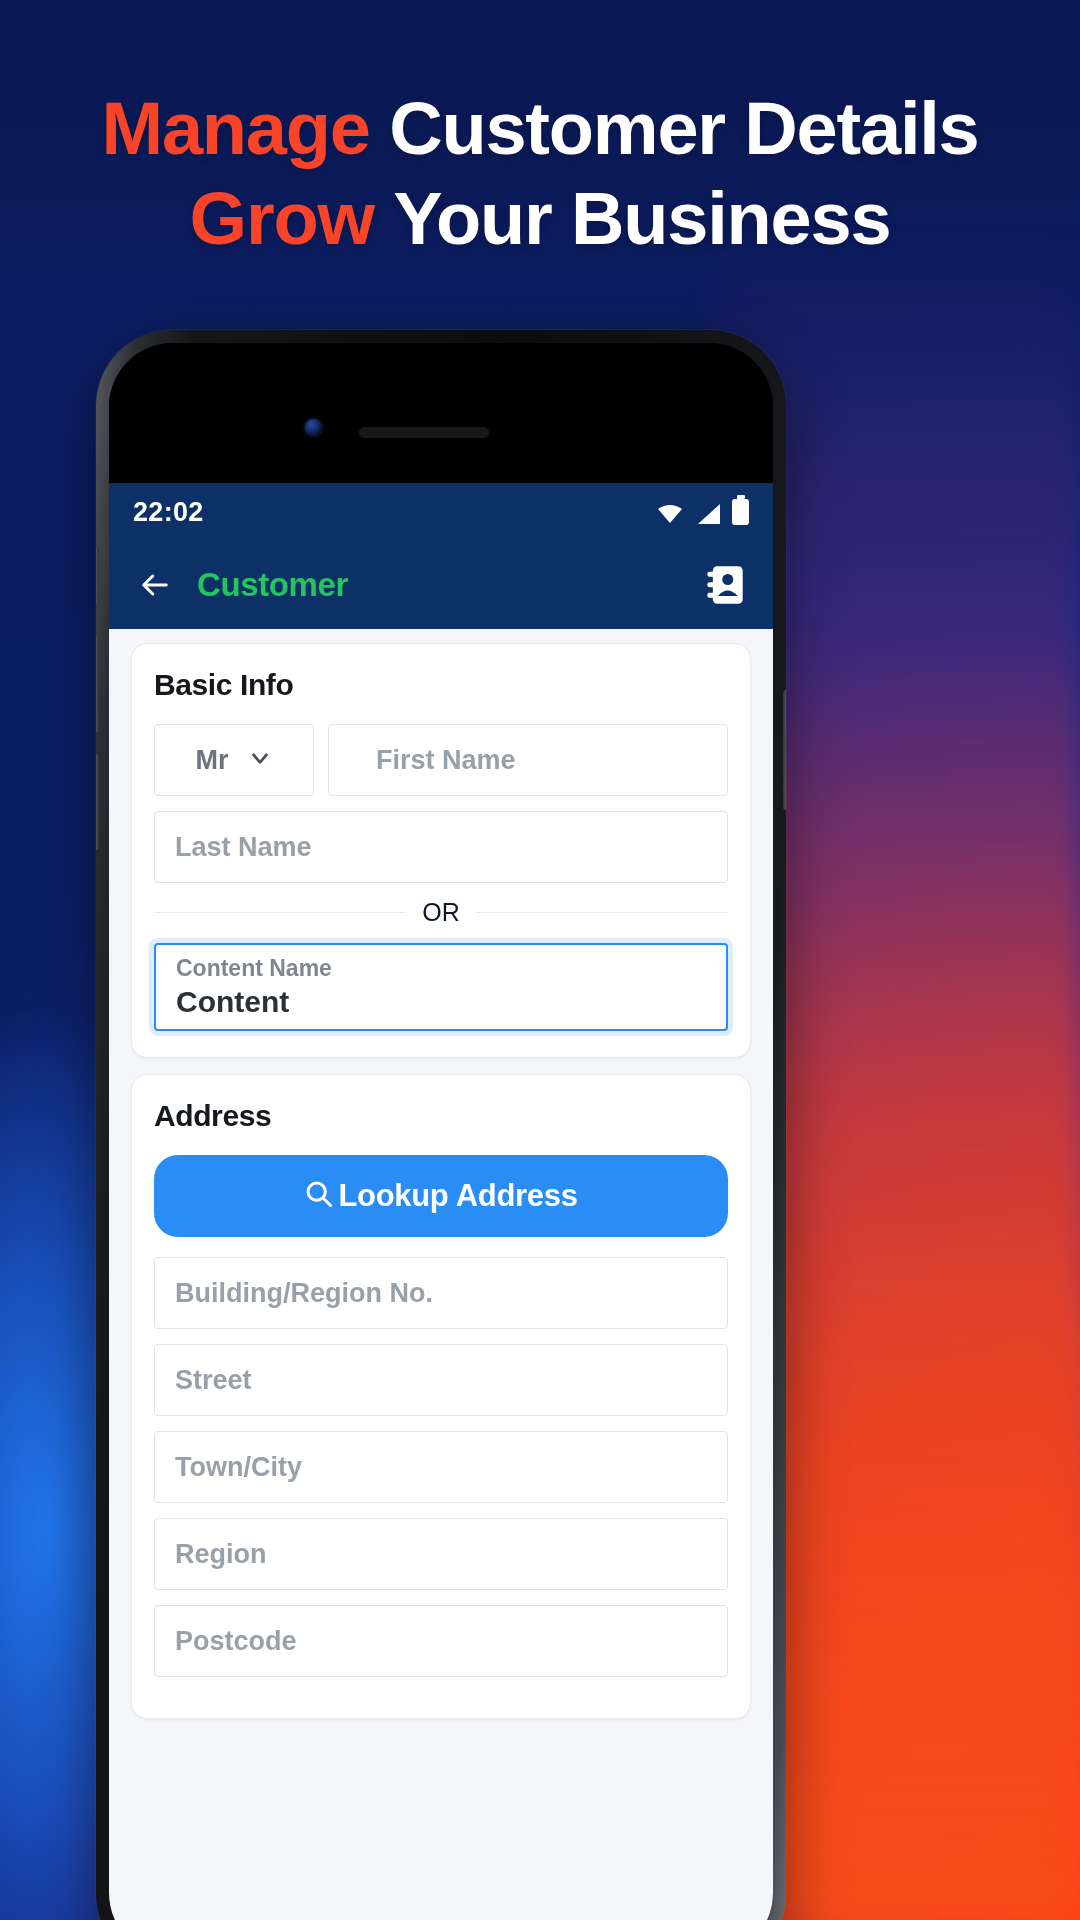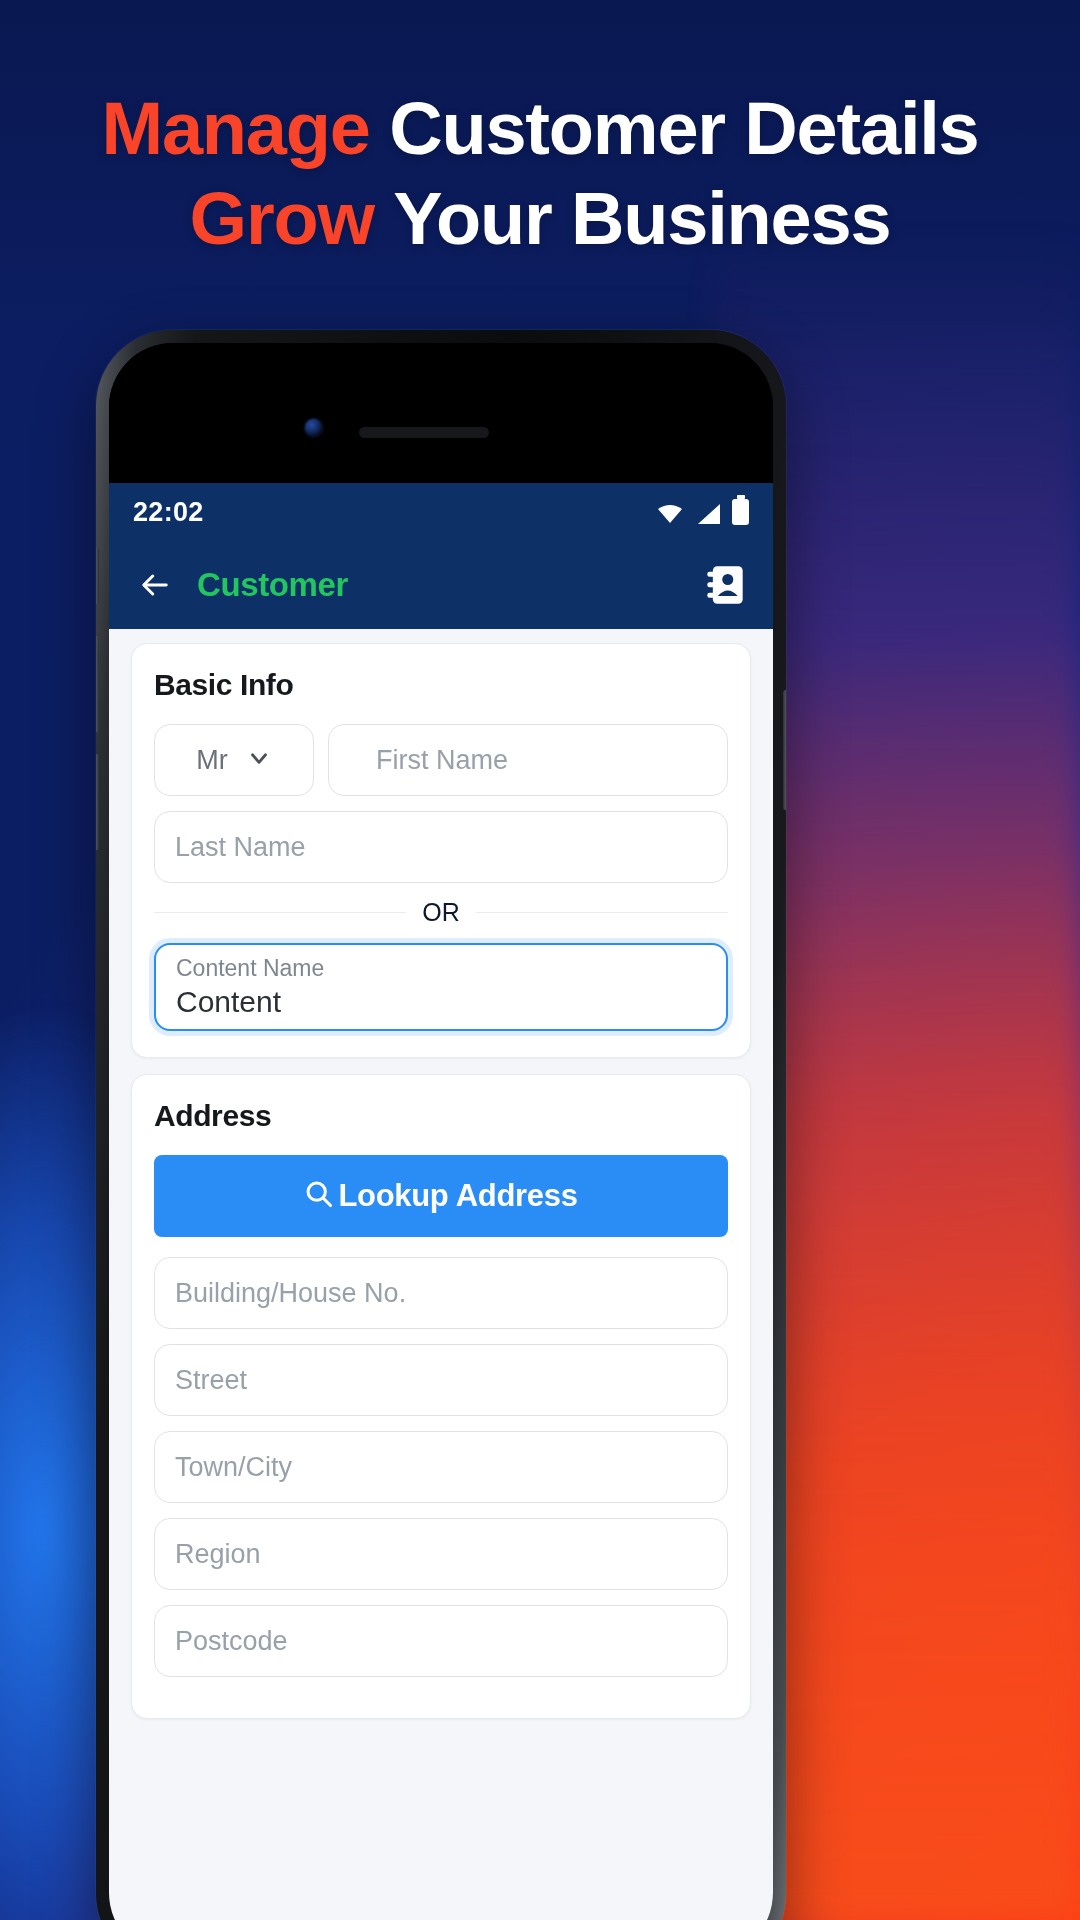--- a/index.html
+++ b/index.html
@@ -144,25 +144,26 @@
     padding: 24px 22px 26px 22px;
     margin-bottom: 16px;
   }
   .card-title {
     font-size: 30px; font-weight: bold; color: #15181c;
     letter-spacing: -0.4px; margin-bottom: 22px;
   }
   .field {
     height: 72px;
     border: 1.5px solid #dfe3e8;
-    border-radius: 16px;
+    border-radius: 4px;
     background: #fff;
     display: flex; align-items: center;
     padding: 0 20px;
     margin-bottom: 15px;
+    font-weight: bold;
   }
   .field .ph { font-size: 27px; color: #98a0a9; }
   .row { display: flex; gap: 14px; margin-bottom: 15px; }
   .row .field { margin-bottom: 0; }
   .select-field { width: 160px; justify-content: center; gap: 18px; }
   .select-field .val { font-size: 27px; color: #6b727b; }
   .grow { flex: 1; padding-left: 47px; }
 
   .or-row { display: flex; align-items: center; gap: 16px; margin: 14px 0 16px 0; }
   .or-line { flex: 1; height: 1.5px; background: #e9ecef; }
@@ -174,21 +175,21 @@
     height: 88px;
     flex-direction: column; align-items: flex-start; justify-content: center;
     padding: 6px 20px; margin-bottom: 0;
   }
   .field-focus .flabel { font-size: 23px; color: #7f868f; line-height: 1.25; }
   .field-focus .fvalue { font-size: 30px; color: #2b3036; line-height: 1.25; }
 
   .lookup-btn {
     height: 82px;
     background: #2a8cf5;
-    border-radius: 8px;
+    border-radius: 24px;
     display: flex; align-items: center; justify-content: center; gap: 4px;
     color: #fff;
     margin-bottom: 20px;
   }
   .lookup-label { font-size: 31px; font-weight: bold; letter-spacing: -0.3px; }
 </style>
 </head>
 <body>
 
 <div id="stage">
@@ -301,21 +302,21 @@
               <span>
                 <svg viewBox="0 0 26 26" width="30" height="30" fill="none" stroke="#ffffff" stroke-width="2.6" stroke-linecap="round">
                   <circle cx="11" cy="11" r="7.5"></circle>
                     <path d="M16.5 16.5 L23 23"></path>
                 </svg>
               </span>
               <span class="lookup-label">Lookup Address</span>
             </div>
 
             <div class="field">
-              <span class="ph">Building/House No.</span>
+              <span class="ph">Building/Region No.</span>
             </div>
             <div class="field">
               <span class="ph">Street</span>
             </div>
             <div class="field">
               <span class="ph">Town/City</span>
             </div>
             <div class="field">
               <span class="ph">Region</span>
             </div>

